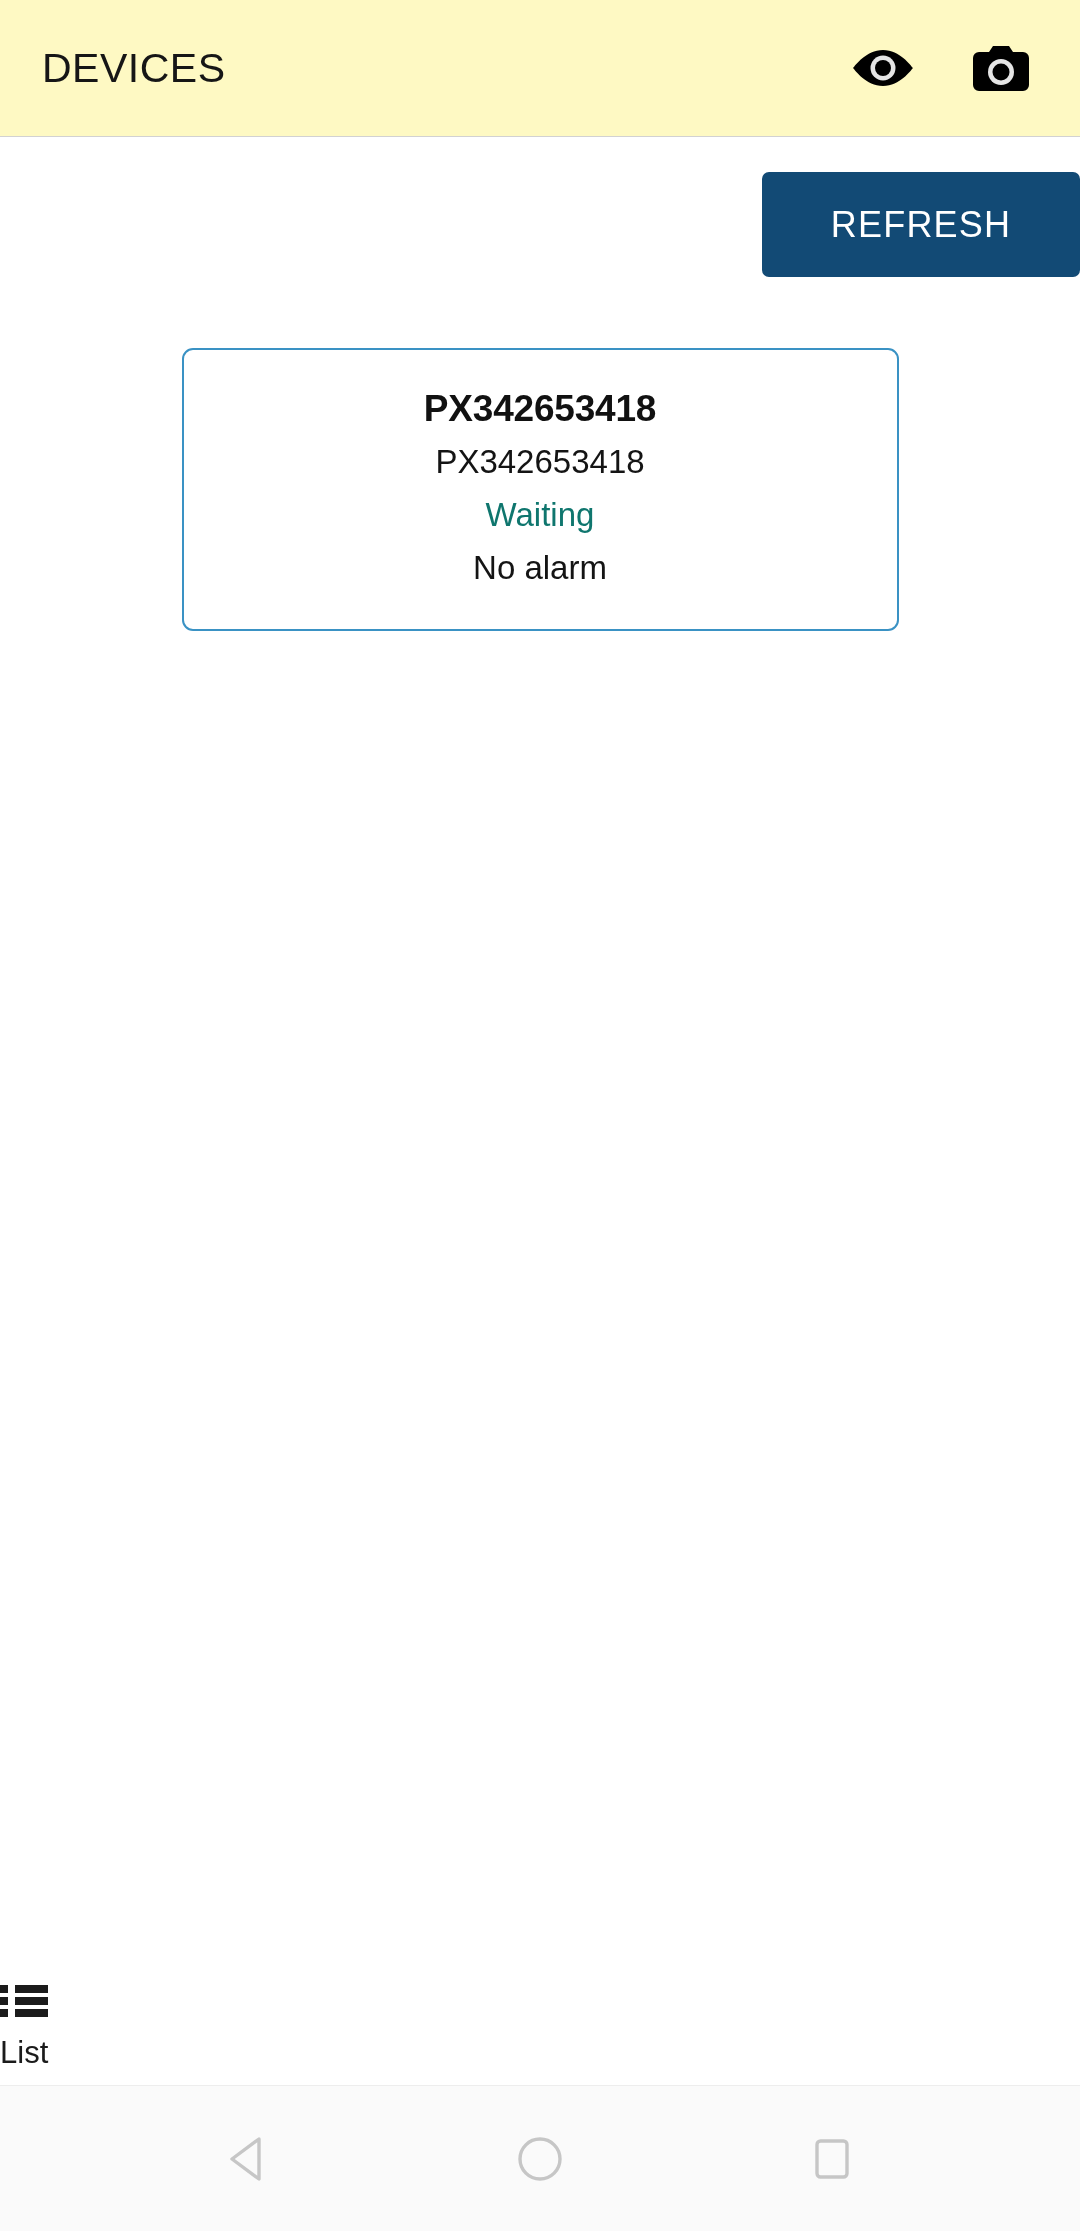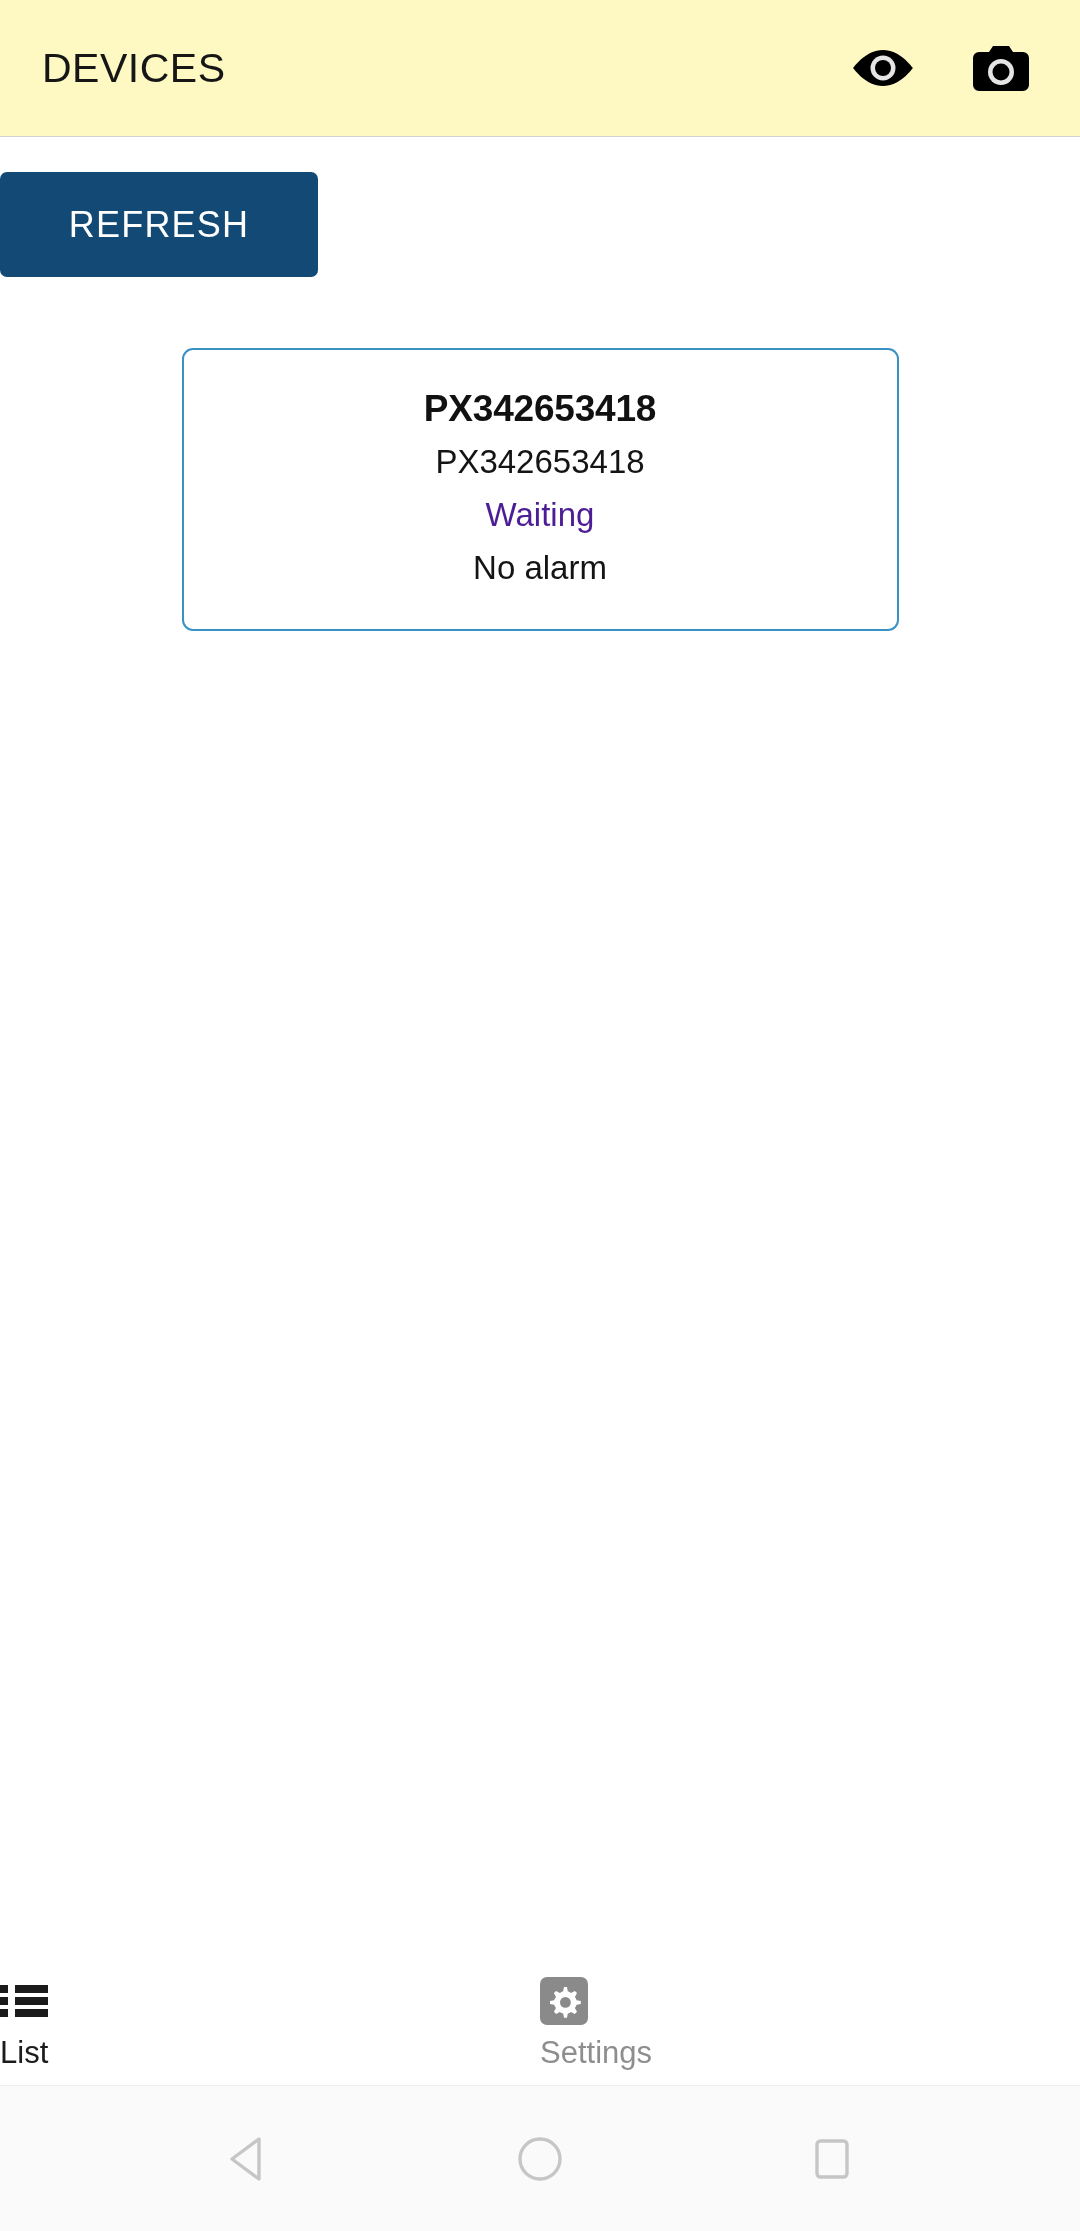--- a/index.html
+++ b/index.html
@@ -66,21 +66,21 @@
     bottom: 271px;
     background: #ffffff;
   }
 
   .refresh-row {
     position: absolute;
     left: 0;
     top: 34px;
     width: 1080px;
     display: flex;
-    justify-content: flex-start;
+    justify-content: flex-end;
   }
   .refresh-button {
     width: 318px;
     height: 105px;
     background: #124a75;
     border: none;
     border-radius: 7px;
     color: #ffffff;
     font-family: "Liberation Sans", sans-serif;
     font-size: 36px;
@@ -120,21 +120,21 @@
   }
   .device-serial {
     font-size: 33px;
     font-weight: 400;
     color: #141414;
     line-height: 1.6;
   }
   .device-status {
     font-size: 33px;
     font-weight: 400;
-    color: #4c1d95;
+    color: #0f766e;
     line-height: 1.6;
   }
   .device-alarm {
     font-size: 33px;
     font-weight: 400;
     color: #141414;
     line-height: 1.6;
   }
 
   
@@ -257,35 +257,20 @@
         <rect x="0" y="14" width="8" height="8" fill="#1b1b1b"></rect>
         <rect x="15" y="14" width="33" height="8" fill="#1b1b1b"></rect>
         <rect x="0" y="26" width="8" height="8" fill="#1b1b1b"></rect>
         <rect x="15" y="26" width="33" height="8" fill="#1b1b1b"></rect>
       </svg>
     </span>
     <span class="tab-label">List</span>
   </div>
 
 
-  <div class="tab-item inactive">
-    <span class="tab-icon">
-      <svg width="48" height="48" viewBox="0 0 48 48">
-        <rect x="0" y="0" width="48" height="48" rx="7" fill="#8a8a8a"></rect>
-        <path d="M24 10 L27 10 L27.8 14.2 A10.5 10.5 0 0 1 31 16 L34.8 13.9 L37 16.1 L34.9 19.9
-                 A10.5 10.5 0 0 1 36.6 23.2 L40.8 24 L40.8 27 L36.6 27.8 A10.5 10.5 0 0 1 34.9 31
-                 L37 34.8 L34.8 37 L31 34.9 A10.5 10.5 0 0 1 27.8 36.6 L27 40.8 L24 40.8 L23.2 36.6
-                 A10.5 10.5 0 0 1 19.9 34.9 L16.1 37 L13.9 34.8 L16 31 A10.5 10.5 0 0 1 14.2 27.8
-                 L10 27 L10 24 L14.2 23.2 A10.5 10.5 0 0 1 16 19.9 L13.9 16.1 L16.1 13.9 L19.9 16
-                 A10.5 10.5 0 0 1 23.2 14.2 Z" fill="#ffffff"></path>
-        <circle cx="25.4" cy="25.4" r="5.4" fill="#8a8a8a"></circle>
-      </svg>
-    </span>
-    <span class="tab-label">Settings</span>
-  </div>
 
 </div>
 
 <div class="system-nav">
   <div class="system-nav-inner">
     <div class="nav-btn">
       <span>
         <svg width="44" height="48" viewBox="0 0 44 48">
           <path d="M33 4 L6 24 L33 44 Z" fill="none" stroke="#c6c6c6" stroke-width="3.4" stroke-linejoin="round"></path>
         </svg>

